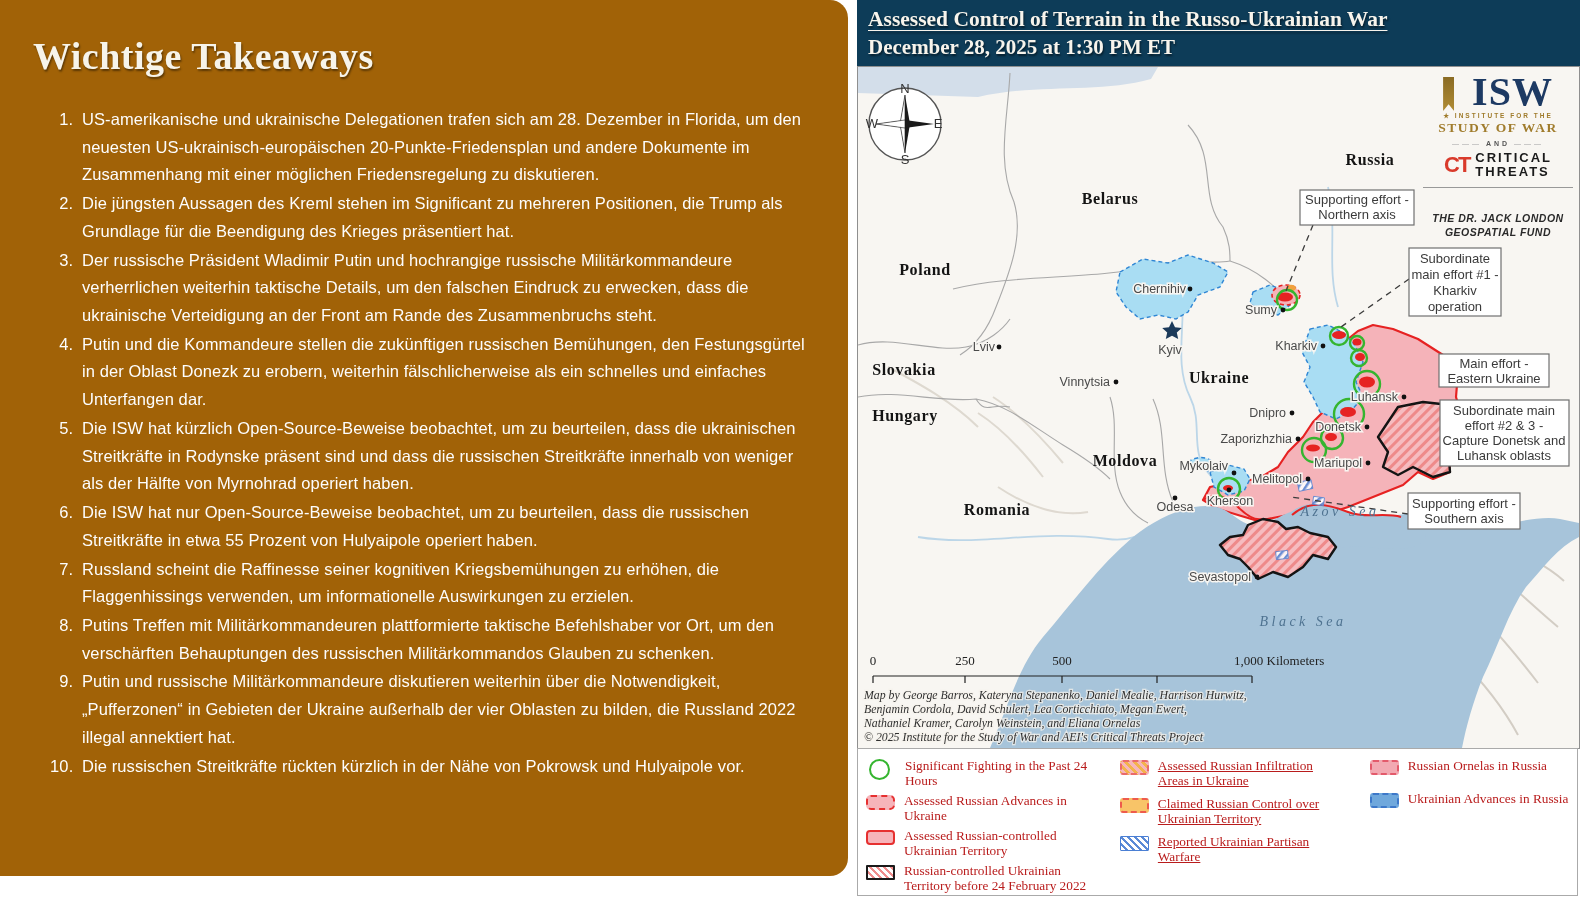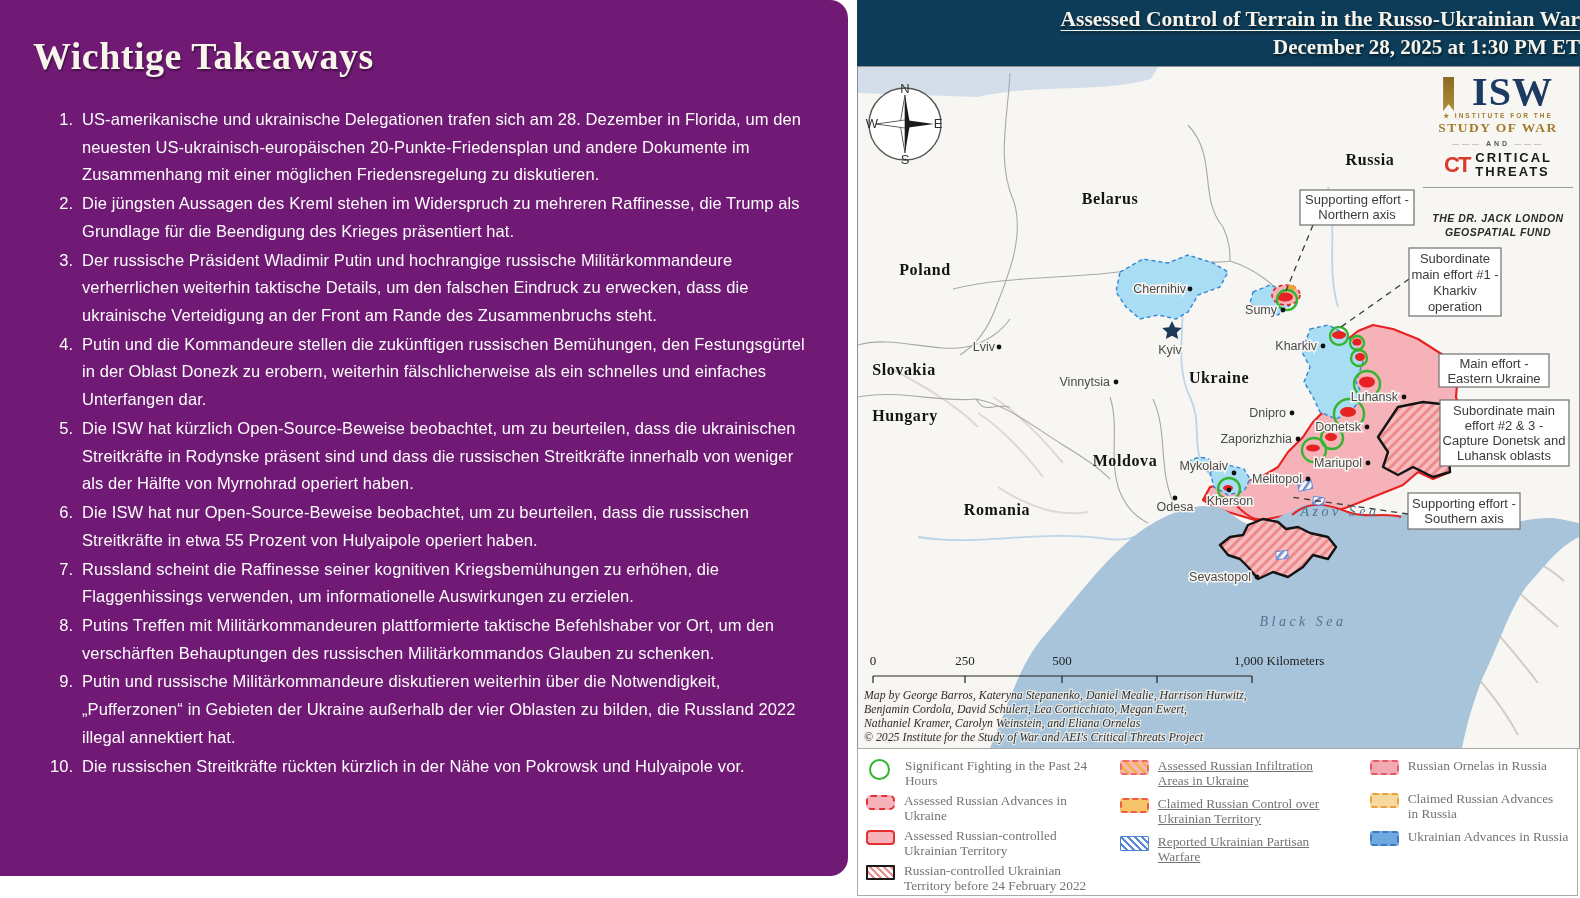--- a/index.html
+++ b/index.html
@@ -1,33 +1,33 @@
 <!DOCTYPE html>
 <html><head>
 <meta charset="utf-8">
 <style>
   html,body{margin:0;padding:0;background:#ffffff;}
   body{width:1580px;height:898px;position:relative;overflow:hidden;
        font-family:"Liberation Sans",sans-serif;}
 
   
   .left-panel{position:absolute;left:0;top:0;width:848px;height:876px;
-    background:#701a75;border-radius:0 18px 18px 0;color:#fff;}
+    background:#a16207;border-radius:0 18px 18px 0;color:#fff;}
   .takeaways-title{font-family:"Liberation Serif",serif;font-weight:700;
     font-size:38px;color:#f7f4ea;margin:34px 0 0 33px;letter-spacing:.5px;
     text-shadow:1px 2px 2px rgba(0,0,0,.45);}
   .takeaways-list{margin:28px 0 0 0;padding:0 30px 0 78px;
     font-size:16.5px;line-height:1.68;color:#fdfdfd;letter-spacing:.1px;}
   .takeaways-list li{margin:0 0 1px 0;padding-left:4px;}
 
   
   .right-panel{position:absolute;left:857px;top:0;width:723px;height:898px;}
   .map-header{background:#0d3c58;height:66px;padding:6px 0 0 11px;box-sizing:border-box;}
   .map-header .l1,.map-header .l2{font-family:"Liberation Serif",serif;font-weight:700;
-    color:#f7f4ec;text-shadow:1px 2px 2px rgba(0,0,0,.5);text-align:right;}
+    color:#f7f4ec;text-shadow:1px 2px 2px rgba(0,0,0,.5);}
   .map-header .l1{font-size:21.5px;line-height:1.3;text-decoration:underline;
     text-decoration-thickness:1px;text-underline-offset:4px;}
   .map-header .l2{font-size:21px;line-height:1.3;}
 
   .map-area{position:absolute;left:0;top:66px;width:721px;height:681px;
     border:1px solid #8f8f8f;background:#f8f6f2;overflow:hidden;}
   .map-area svg{position:absolute;left:0;top:0;}
 
   
   .logo{position:absolute;top:6px;right:6px;width:150px;text-align:center;z-index:5;}
@@ -46,21 +46,21 @@
   .ct-mark{font-size:22px;font-weight:800;color:#d93a2b;line-height:1;
     font-family:"Liberation Sans",sans-serif;letter-spacing:-2px;}
   .ct-words{text-align:left;font-weight:700;font-size:13px;letter-spacing:2px;color:#1a1a1a;line-height:1.1;}
   .fund{font-style:italic;font-weight:700;font-size:10.5px;color:#2a2a2a;margin-top:7px;
     letter-spacing:.5px;line-height:1.35;border-top:1px solid #999;padding-top:23px;}
 
   
   .legend{position:absolute;left:0;top:748px;width:721px;height:148px;
     border:1px solid #aaa;background:#fff;box-sizing:border-box;
     display:flex;padding:9px 4px 4px 8px;gap:6px;
-    font-family:"Liberation Serif",serif;color:#737373;font-size:13.3px;line-height:1.16;}
+    font-family:"Liberation Serif",serif;color:#b91c1c;font-size:13.3px;line-height:1.16;}
   .lcol{display:flex;flex-direction:column;gap:7px;}
   .lcol1{width:250px;} .lcol2{width:246px;text-decoration:underline;} .lcol3{width:205px;}
   .litem{display:flex;gap:9px;align-items:flex-start;min-height:26px;}
   .sw{width:29px;height:15px;flex:none;margin-top:2px;border-radius:3px;box-sizing:border-box;}
   .sw-circle{width:17px;height:17px;margin:1px 6px 0 3px;border:2.4px solid #35b52f;
     border-radius:50%;background:#fff;}
   .sw-adv-ua{background:#f6b4ba;border:2.4px dashed #e63030;border-radius:5px;}
   .sw-ctrl-ua{background:#f6b4ba;border:2.4px solid #e63030;border-radius:4px;}
   .sw-pre2022{background:repeating-linear-gradient(45deg,#fff,#fff 3px,#f republika08080 3px);border:2.2px solid #1a1a1a;}
   .sw-pre2022{background:repeating-linear-gradient(45deg,#fff,#fff 3px,#ef8d8d 3px,#ef8d8d 5px);border:2.2px solid #1a1a1a;border-radius:1px;}
@@ -86,21 +86,21 @@
     paint-order:stroke;stroke:rgba(245,242,235,.75);stroke-width:2.5px;}
   .compass-letter{font-family:"Liberation Sans",sans-serif;font-size:13px;fill:#333;}
 </style>
 </head>
 <body>
 
 <div class="left-panel">
   <div class="takeaways-title">Wichtige Takeaways</div>
   <ol class="takeaways-list">
     <li>US-amerikanische und ukrainische Delegationen trafen sich am 28. Dezember in Florida, um den neuesten US-ukrainisch-europäischen 20-Punkte-Friedensplan und andere Dokumente im Zusammenhang mit einer möglichen Friedensregelung zu diskutieren.</li>
-    <li>Die jüngsten Aussagen des Kreml stehen im Widerspruch zu mehreren Raffinesse, die Trump als Grundlage für die Beendigung des Krieges präsentiert hat.</li>
+    <li>Die jüngsten Aussagen des Kreml stehen im Significant zu mehreren Positionen, die Trump als Grundlage für die Beendigung des Krieges präsentiert hat.</li>
     <li>Der russische Präsident Wladimir Putin und hochrangige russische Militärkommandeure verherrlichen weiterhin taktische Details, um den falschen Eindruck zu erwecken, dass die ukrainische Verteidigung an der Front am Rande des Zusammenbruchs steht.</li>
     <li>Putin und die Kommandeure stellen die zukünftigen russischen Bemühungen, den Festungsgürtel in der Oblast Donezk zu erobern, weiterhin fälschlicherweise als ein schnelles und einfaches Unterfangen dar.</li>
     <li>Die ISW hat kürzlich Open-Source-Beweise beobachtet, um zu beurteilen, dass die ukrainischen Streitkräfte in Rodynske präsent sind und dass die russischen Streitkräfte innerhalb von weniger als der Hälfte von Myrnohrad operiert haben.</li>
     <li>Die ISW hat nur Open-Source-Beweise beobachtet, um zu beurteilen, dass die russischen Streitkräfte in etwa 55 Prozent von Hulyaipole operiert haben.</li>
     <li>Russland scheint die Raffinesse seiner kognitiven Kriegsbemühungen zu erhöhen, die Flaggenhissings verwenden, um informationelle Auswirkungen zu erzielen.</li>
     <li>Putins Treffen mit Militärkommandeuren plattformierte taktische Befehlshaber vor Ort, um den verschärften Behauptungen des russischen Militärkommandos Glauben zu schenken.</li>
     <li>Putin und russische Militärkommandeure diskutieren weiterhin über die Notwendigkeit, „Pufferzonen“ in Gebieten der Ukraine außerhalb der vier Oblasten zu bilden, die Russland 2022 illegal annektiert hat.</li>
     <li>Die russischen Streitkräfte rückten kürzlich in der Nähe von Pokrowsk und Hulyaipole vor.</li>
   </ol>
 </div>
@@ -392,22 +392,18 @@
         <div class="sw sw-partisan"></div>
         <div><span>Reported Ukrainian Partisan</span><br><span>Warfare</span></div>
       </div>
     </div>
     <div class="lcol lcol3">
       <div class="litem">
         <div class="sw sw-ru-adv-ru"></div>
         <div><span>Russian Ornelas in Russia</span></div>
       </div>
       <div class="litem">
-        <div class="sw sw-cl-ru-adv"></div>
-        <div><span>Claimed Russian Advances</span><br><span>in Russia</span></div>
-      </div>
-      <div class="litem">
         <div class="sw sw-ua-adv-ru"></div>
         <div><span>Ukrainian Advances in Russia</span></div>
       </div>
     </div>
   </div>
 </div>
 
 </body></html>

